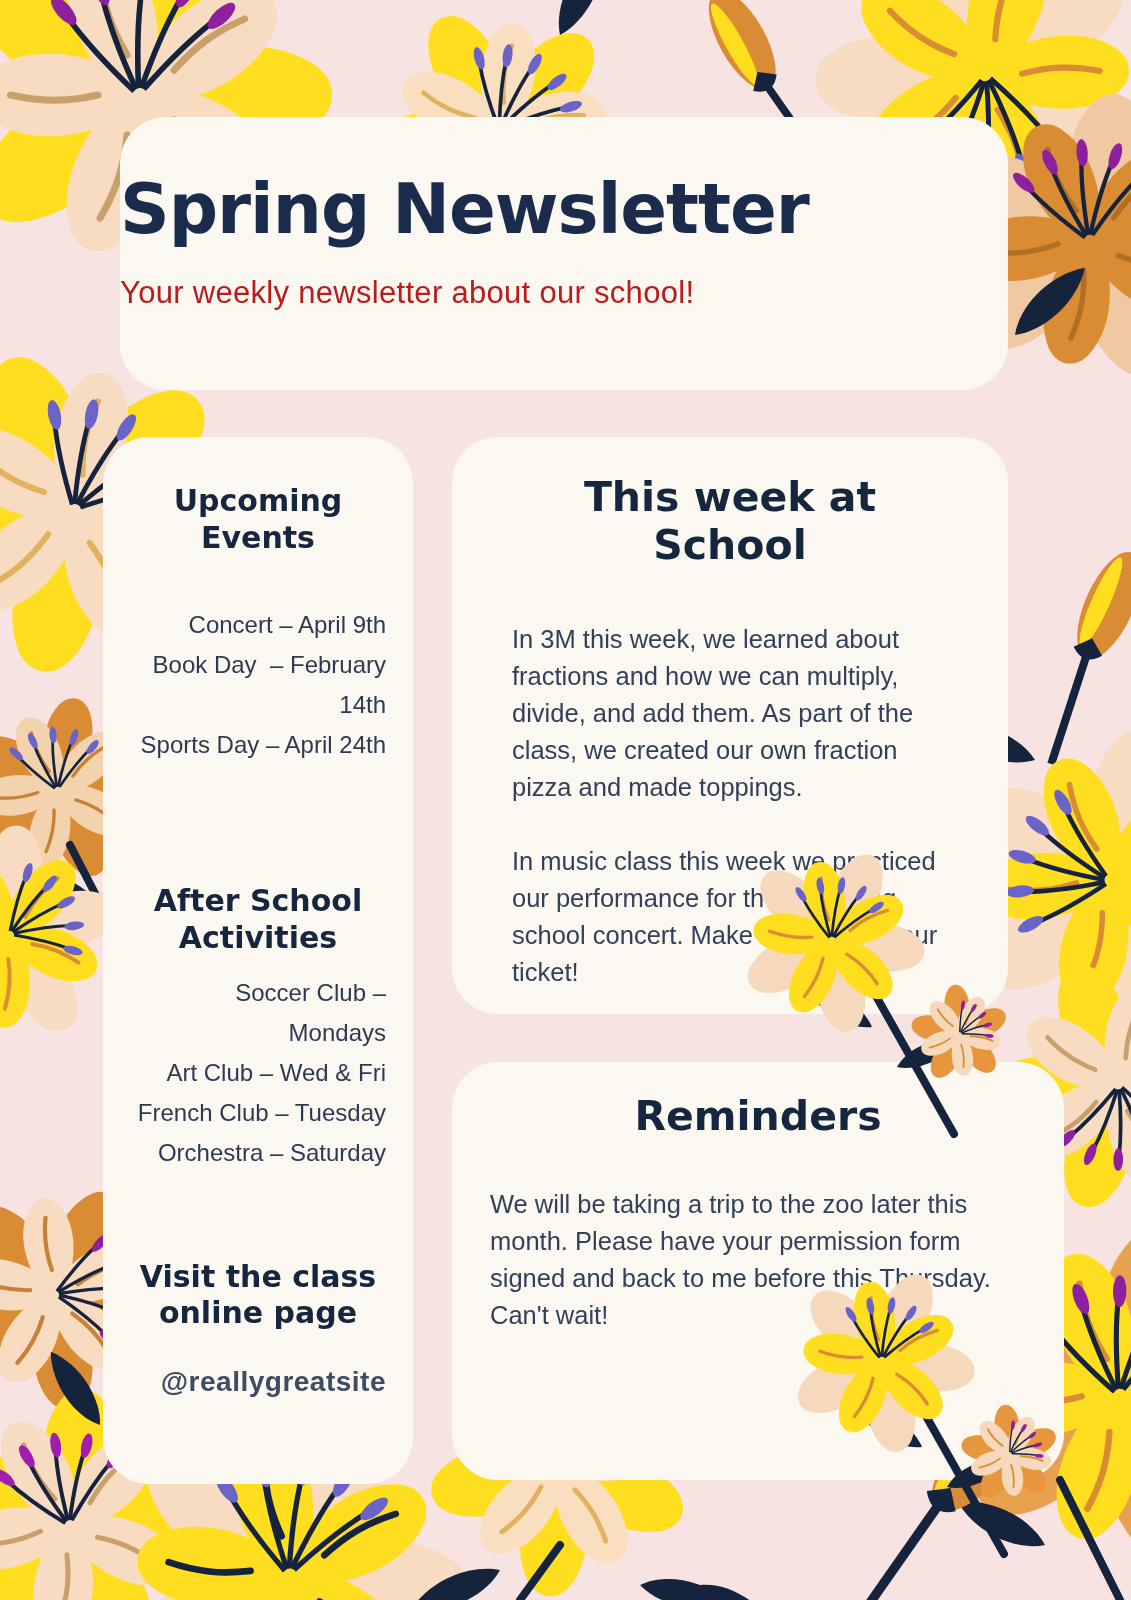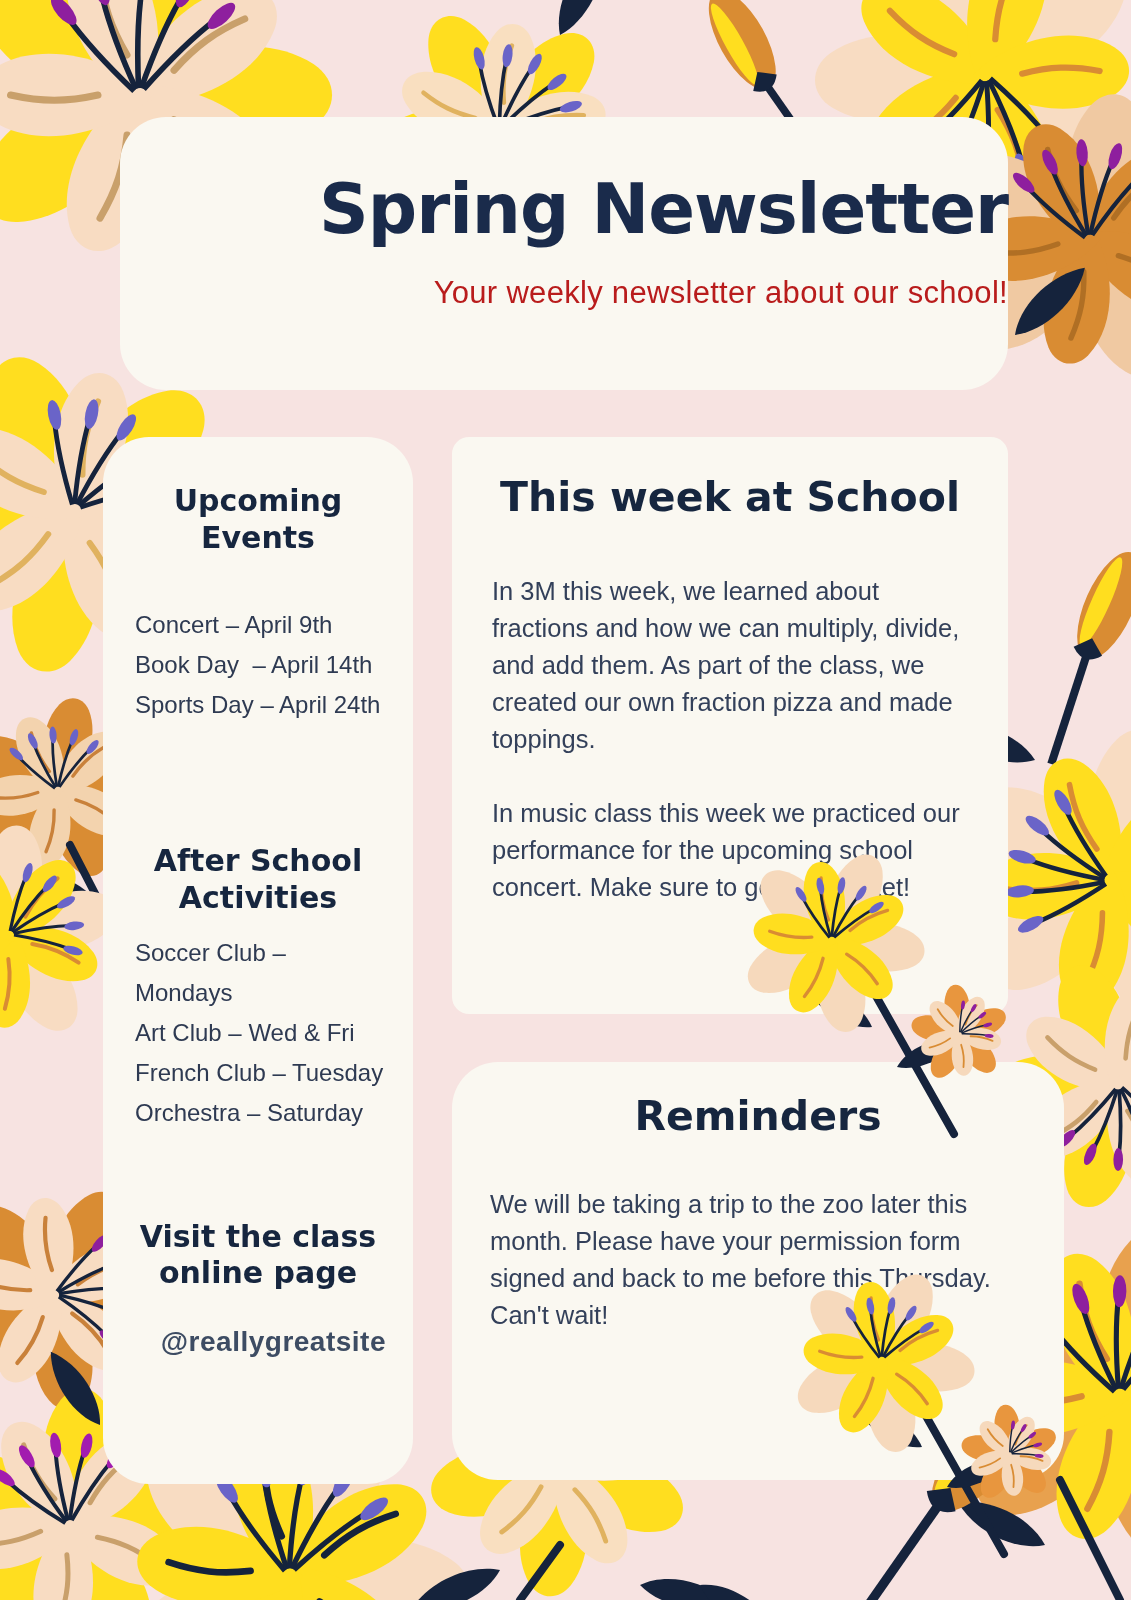--- a/index.html
+++ b/index.html
@@ -11,21 +11,21 @@
     color:#17294A;
   }
   svg{display:block;}
   .bg-floral{position:absolute;left:0;top:0;z-index:1;}
   .card{
     position:absolute;z-index:2;
     background:#FAF8F1;
     border-radius:46px;
     box-sizing:border-box;
   }
-  .header-card{left:120px;top:117px;width:888px;height:273px;text-align:right;}
+  .header-card{left:120px;top:117px;width:888px;height:273px;text-align:left;}
   .header-card h1{
     margin:52px 0 0 0;
     font-family:"DejaVu Sans",sans-serif;
     font-weight:700;font-size:69px;letter-spacing:-1px;
     color:#1A2B4B;
   }
   .header-card p{
     margin:26px 0 0 0;
     font-size:31px;color:#b91c1c;letter-spacing:.3px;
   }
@@ -36,26 +36,27 @@
     color:#16263F;text-align:center;margin:4px auto;
   }
   .sb-h.first{margin-top:46px;max-width:200px;}
   .sb-h.after{margin-top:118px;max-width:230px;}
   .sb-h.online{margin-top:86px;max-width:252px;}
   .sb-list{list-style:none;margin:48px 0 0 0;padding:0 0 0 5px;}
   .sb-list.tight{margin-top:16px;}
   .sb-list li{
     font-size:24px;line-height:40px;color:#2E3A52;
     white-space:pre-wrap;
+    text-align:right;
   }
   .handle{
     margin-top:34px;text-align:right;
     font-size:28px;font-weight:700;letter-spacing:.5px;color:#3D4C63;
   }
-  .thisweek-card{left:452px;top:437px;width:556px;height:577px;padding:0 40px;border-radius:17px;}
+  .thisweek-card{left:452px;top:437px;width:556px;height:577px;padding:0 60px;}
   .reminders-card{left:452px;top:1062px;width:612px;height:418px;padding:0 38px;}
   .main-h{
     font-family:"DejaVu Sans",sans-serif;
     font-weight:700;font-size:41px;color:#16263F;
     text-align:center;margin:36px 0 0 0;
   }
   .reminders-card .main-h{margin-top:30px;}
   .body-p{
     font-size:25.5px;line-height:37px;color:#33405A;
     margin:52px 0 0 0;
@@ -212,21 +213,21 @@
 
 <header class="card header-card">
   <h1>Spring Newsletter</h1>
   <p>Your weekly newsletter about our school!</p>
 </header>
 
 <aside class="card sidebar-card">
   <h2 class="sb-h first">Upcoming Events</h2>
   <ul class="sb-list">
     <li>Concert – April 9th</li>
-    <li>Book Day  – April 14th</li>
+    <li>Book Day  – February 14th</li>
     <li>Sports Day – April 24th</li>
   </ul>
 
   <h2 class="sb-h after">After School Activities</h2>
   <ul class="sb-list tight">
     <li>Soccer Club – Mondays</li>
     <li>Art Club – Wed &amp; Fri</li>
     <li>French Club – Tuesday</li>
     <li>Orchestra – Saturday</li>
   </ul>

